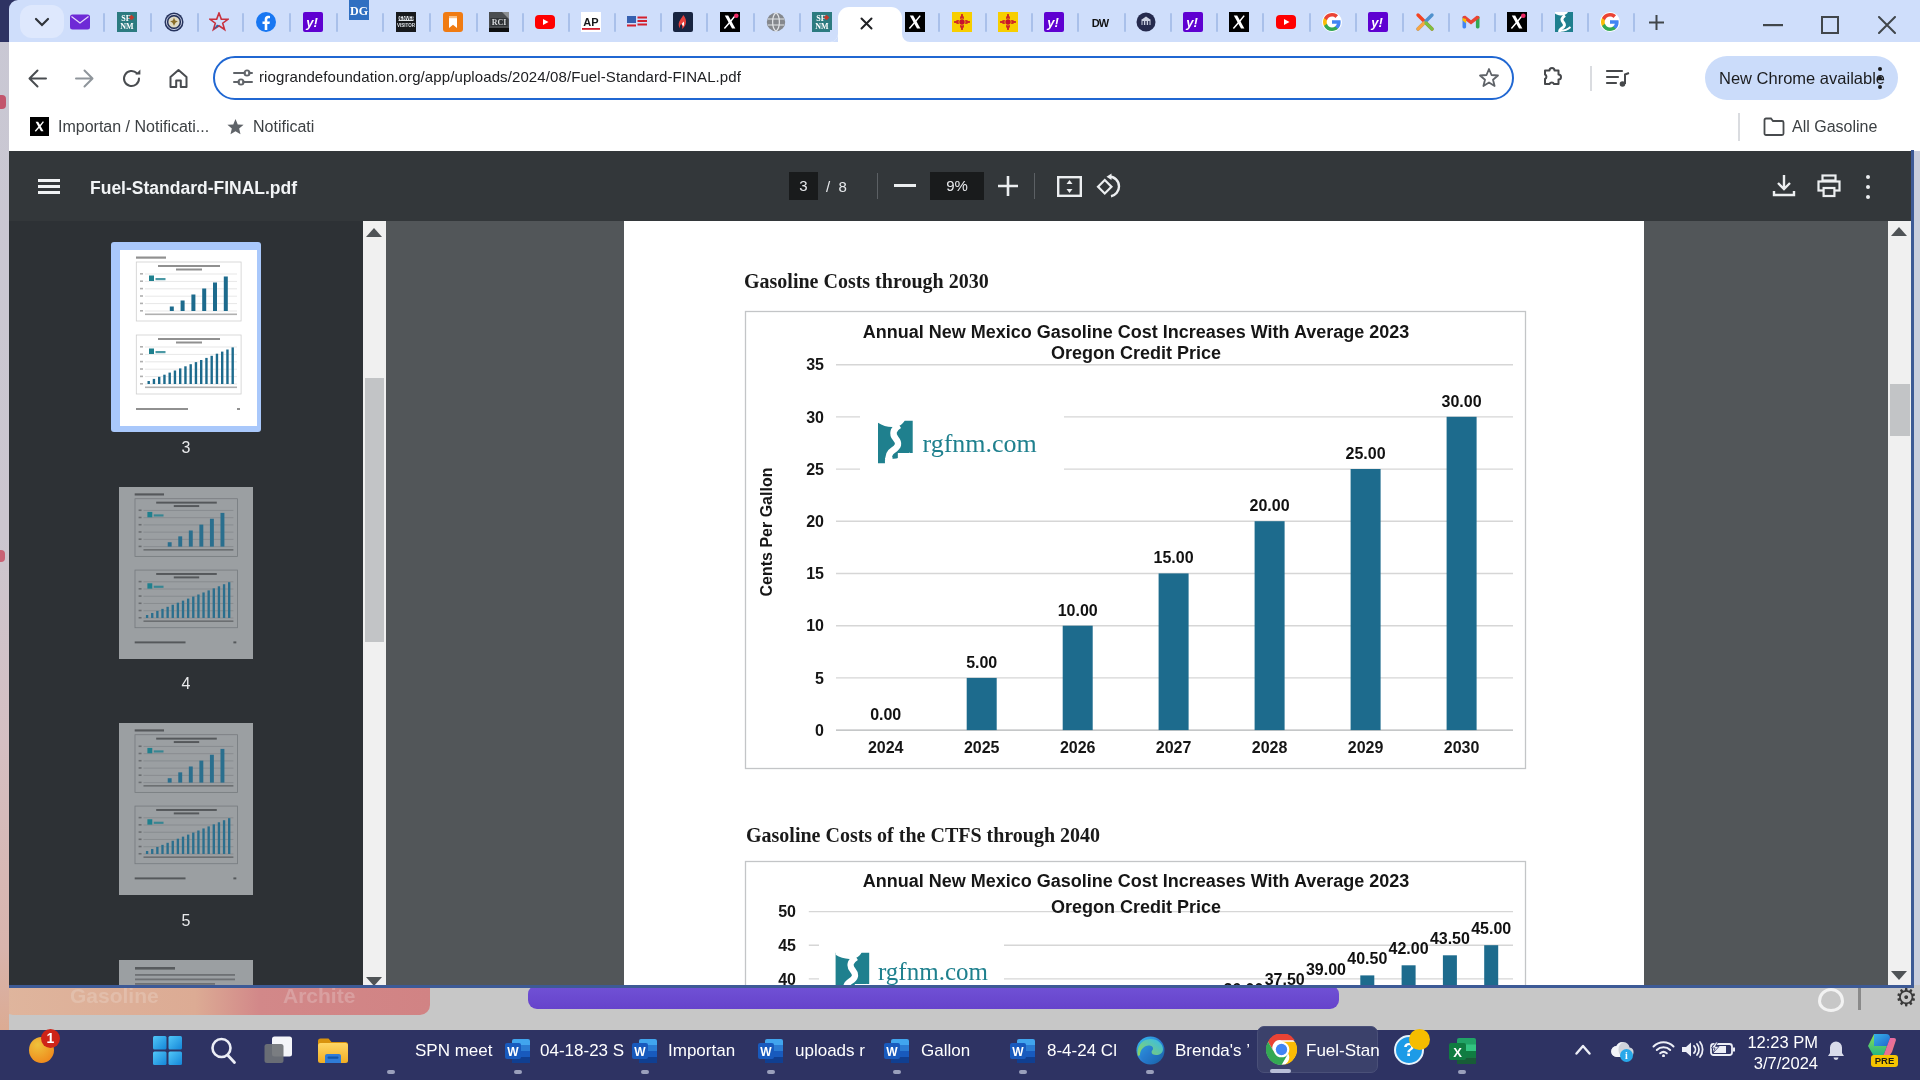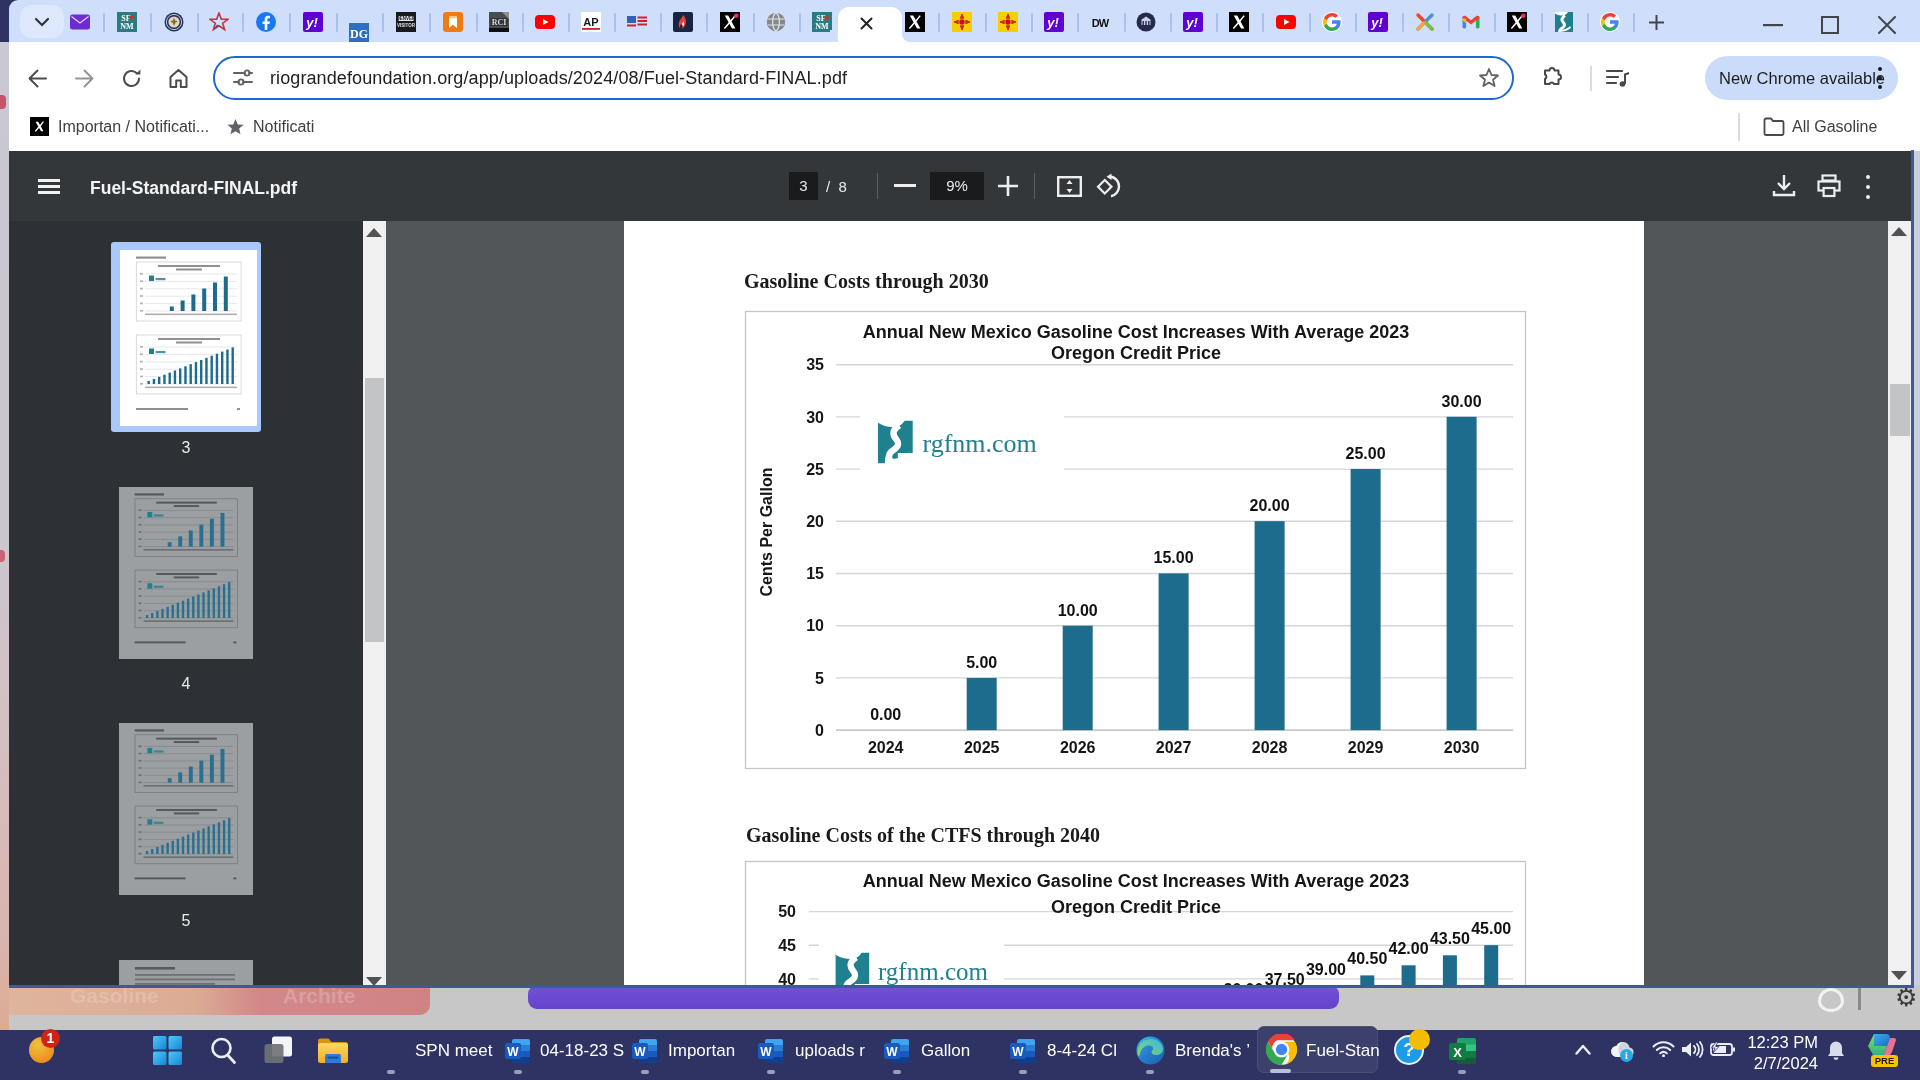--- a/index.html
+++ b/index.html
@@ -56,21 +56,21 @@
         <path d="M4.4 17.5 L10 13.8 L8 12.5 Z" fill="#2b5fa3"></path>
       </svg></div>
 <div class="abs" style="left:256px;top:12px;width:20px;height:20px;"><svg width="20" height="20" viewBox="0 0 20 20">
         <circle cx="10" cy="10" r="10" fill="#1877f2"></circle>
         <path d="M11.3 18 v-6h2.2l.4-2.6h-2.6V7.6c0-.8.3-1.4 1.5-1.4h1.2V3.9c-.3 0-1.1-.1-2-.1-2 0-3.3 1.2-3.3 3.4v2.2H6.5V12h2.2v6z" fill="#fff"></path>
       </svg></div>
 <div class="abs" style="left:303px;top:12px;width:20px;height:20px;"><svg width="20" height="20" viewBox="0 0 20 20">
         <rect width="20" height="20" rx="2" fill="#5f01d1"></rect>
         <text x="9" y="15" font-family="Liberation Sans" font-size="13" font-weight="bold" fill="#fff" text-anchor="middle" font-style="italic">y!</text>
       </svg></div>
-<div class="abs" style="left:349px;top:23px;width:20px;height:20px;"><svg width="20" height="20" viewBox="0 0 20 20">
+<div class="abs" style="left:349px;top:0;width:20px;height:20px;"><svg width="20" height="20" viewBox="0 0 20 20">
         <rect width="20" height="20" fill="#2f6fc1"></rect>
         <text x="10" y="14.5" font-family="Liberation Serif" font-size="12" font-weight="bold" fill="#fff" text-anchor="middle">DG</text>
       </svg></div>
 <div class="abs" style="left:396px;top:12px;width:20px;height:20px;"><svg width="20" height="20" viewBox="0 0 20 20">
         <rect width="20" height="20" fill="#17191c"></rect>
         <rect x="2.5" y="4" width="15" height="5" fill="#dfe3e8"></rect>
         <text x="10" y="8.2" font-family="Liberation Sans" font-size="4.5" font-weight="bold" fill="#17191c" text-anchor="middle">DENVER</text>
         <text x="10" y="14.5" font-family="Liberation Sans" font-size="4.5" font-weight="bold" fill="#dfe3e8" text-anchor="middle">VISITOR</text>
       </svg></div>
 <div class="abs" style="left:443px;top:12px;width:20px;height:20px;"><svg width="20" height="20" viewBox="0 0 20 20">
@@ -300,21 +300,21 @@
     </svg>
 <svg class="abs" style="left:168px;top:68px;" width="21" height="21" viewBox="0 0 21 21">
       <path d="M2.5 9 L10.5 2 L18.5 9 L18.5 19 L12.8 19 L12.8 12.5 L8.2 12.5 L8.2 19 L2.5 19 Z" stroke="#494c50" stroke-width="2" fill="none" stroke-linejoin="round"></path>
     </svg>
 <div class="abs" style="left:213px;top:56px;width:1301px;height:44px;border-radius:22px;border:2px solid #2067d2;box-sizing:border-box;background:#fff;"></div>
 <svg class="abs" style="left:233px;top:69px;" width="20" height="18" viewBox="0 0 20 18">
       <path d="M1 4 H12 M16 4 H19 M1 13 H6 M10 13 H19" stroke="#5f6368" stroke-width="2" stroke-linecap="round"></path>
       <circle cx="14" cy="4" r="2.6" fill="none" stroke="#5f6368" stroke-width="1.8"></circle>
       <circle cx="8" cy="13" r="2.6" fill="none" stroke="#5f6368" stroke-width="1.8"></circle>
     </svg>
-<div class="abs" style="left:270px;top:68px;font-size:18px;color:#202124;letter-spacing:.1px;">riograndefoundation.org/app/uploads/2024/08/Fuel-Standard-FINAL.pdf</div>
+<div class="abs" style="left:259px;top:68px;font-size:15px;color:#202124;letter-spacing:.1px;">riograndefoundation.org/app/uploads/2024/08/Fuel-Standard-FINAL.pdf</div>
 <svg class="abs" style="left:1477px;top:66px;" width="24" height="24" viewBox="0 0 24 24">
       <path d="M12 3 L14.5 9 L21 9.5 L16 13.7 L17.6 20 L12 16.5 L6.4 20 L8 13.7 L3 9.5 L9.5 9 Z" fill="none" stroke="#5f6368" stroke-width="1.8" stroke-linejoin="round"></path>
     </svg>
 <svg class="abs" style="left:1540px;top:66px;" width="25" height="24" viewBox="0 0 25 24">
       <path d="M9.5 4.5 a2.5 2.5 0 0 1 5 0 h4 v4 a2.5 2.5 0 0 1 0 5 v4.5 h-4.5 a2.5 2.5 0 0 0-4.5 0 H5 V13 a2.5 2.5 0 0 0 0-4.5 v-4 Z" fill="none" stroke="#46484b" stroke-width="2" stroke-linejoin="round"></path>
     </svg>
 <div class="abs" style="left:1590px;top:66px;width:2px;height:25px;background:#dadce0;"></div>
 <svg class="abs" style="left:1605px;top:66px;" width="26" height="24" viewBox="0 0 26 24">
       <path d="M2 5 H17 M2 11 H13 M2 17 H11" stroke="#46484b" stroke-width="2.2" stroke-linecap="round"></path>
       <circle cx="17.5" cy="18" r="2.8" fill="#46484b"></circle>
@@ -824,21 +824,21 @@
       <path d="M1 6 H5 L10 1.5 V15.5 L5 11 H1 Z" fill="#eceef6"></path>
       <path d="M13 5 a5 5 0 0 1 0 7 M16 3 a8.5 8.5 0 0 1 0 11 M19 1 a12 12 0 0 1 0 15" stroke="#eceef6" stroke-width="1.8" fill="none" stroke-linecap="round"></path>
     </svg>
 <svg class="abs" style="left:1710px;top:1042px;" width="25" height="15" viewBox="0 0 25 15">
       <rect x="1" y="2" width="21" height="11" rx="2.5" fill="none" stroke="#eceef6" stroke-width="1.8"></rect>
       <rect x="23" y="5.5" width="2" height="4" fill="#eceef6"></rect>
       <rect x="3" y="4" width="13" height="7" fill="#eceef6"></rect>
       <path d="M6 0 L1.5 6 H5 L3 11 L9 4.5 H5.5 L8 0 Z" fill="#eceef6" stroke="#2e3363" stroke-width="0.8"></path>
     </svg>
 <div class="abs" style="left:1700px;top:1033px;width:118px;text-align:right;color:#fff;font-size:16.5px;">12:23 PM</div>
-<div class="abs" style="left:1700px;top:1054px;width:118px;text-align:right;color:#fff;font-size:16.5px;">2/7/2024</div>
+<div class="abs" style="left:1700px;top:1054px;width:118px;text-align:right;color:#fff;font-size:16.5px;">3/7/2024</div>
 <svg class="abs" style="left:1827px;top:1041px;" width="18" height="20" viewBox="0 0 18 20">
       <path d="M9 0.5 a6 6 0 0 1 6 6 V12 l2 3 H1 l2-3 V6.5 a6 6 0 0 1 6-6 Z" fill="#d9dcea"></path>
       <path d="M6.5 16.5 a2.5 2.5 0 0 0 5 0 Z" fill="#d9dcea"></path>
     </svg>
 <svg class="abs" style="left:1866px;top:1034px;" width="30" height="24" viewBox="0 0 30 24">
       <defs>
         <linearGradient id="cg1" x1="0" y1="0" x2="1" y2="1">
           <stop offset="0" stop-color="#35b2e8"></stop>
           <stop offset="1" stop-color="#2167ce"></stop>
         </linearGradient>

